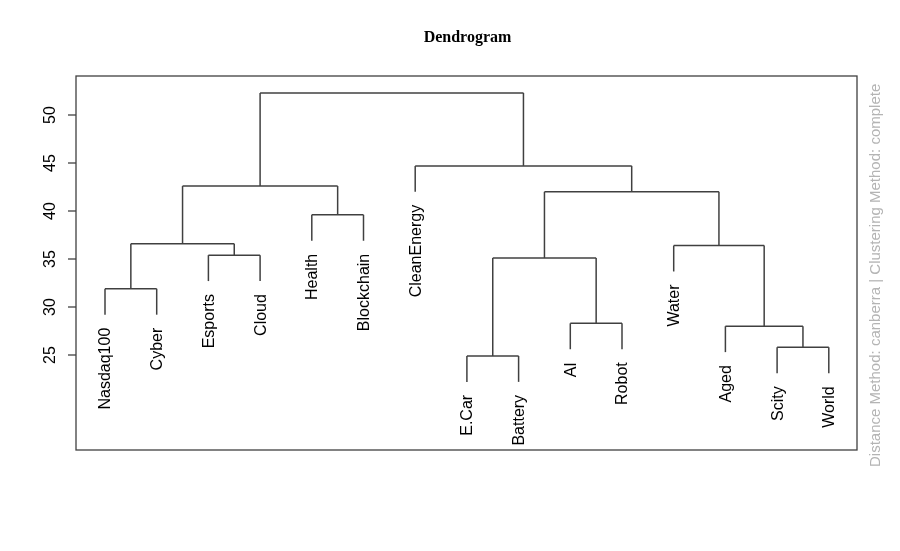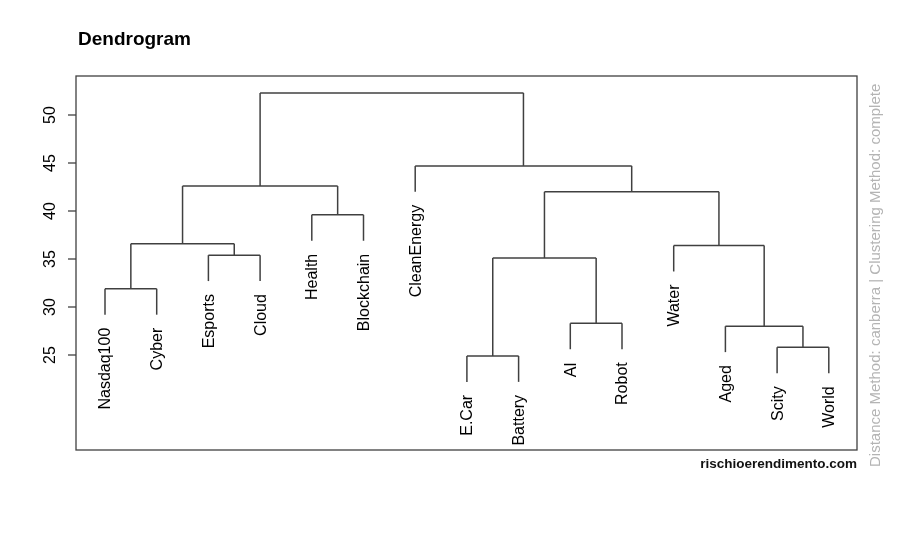--- a/index.html
+++ b/index.html
@@ -9,23 +9,25 @@
     height: 551px;
     background: #ffffff;
     overflow: hidden;
     font-family: "Liberation Sans", sans-serif;
   }
   .chart-title {
     position: absolute;
     left: 78px;
     top: 28px;
     width: 779px;
-    font-size: 19px;
+    text-align: center;
+    font-size: 16px;
     font-weight: bold;
     color: #000000;
+    font-family: Liberation Serif, serif;
   }
   svg.plot { position: absolute; left: 0; top: 0; }
   svg .tick-label, svg .leaf-label {
     font-family: "Liberation Sans", sans-serif;
     font-size: 16px;
     fill: #000000;
   }
   .watermark {
     position: absolute;
     top: 456px;
@@ -115,15 +117,14 @@
       <line x1="725.4000000000001" y1="326.2" x2="802.95" y2="326.2" stroke="#404040" stroke-width="1.5"></line>
       <line x1="725.4000000000001" y1="326.2" x2="725.4000000000001" y2="352.12" stroke="#404040" stroke-width="1.5"></line>
       <text x="725.4000000000001" y="365.12" text-anchor="end" dy="0.34em" transform="rotate(-90 725.4000000000001 365.12)" class="leaf-label">Aged</text>
       <line x1="802.95" y1="326.2" x2="802.95" y2="347.32" stroke="#404040" stroke-width="1.5"></line>
       <line x1="777.1" y1="347.32" x2="828.8000000000001" y2="347.32" stroke="#404040" stroke-width="1.5"></line>
       <line x1="777.1" y1="347.32" x2="777.1" y2="373.24" stroke="#404040" stroke-width="1.5"></line>
       <text x="777.1" y="386.24" text-anchor="end" dy="0.34em" transform="rotate(-90 777.1 386.24)" class="leaf-label">Scity</text>
       <line x1="828.8000000000001" y1="347.32" x2="828.8000000000001" y2="373.24" stroke="#404040" stroke-width="1.5"></line>
       <text x="828.8000000000001" y="386.24" text-anchor="end" dy="0.34em" transform="rotate(-90 828.8000000000001 386.24)" class="leaf-label">World</text>
     </svg>
-  <div class="watermark">rischioerendimento.com</div>
   <div class="side-note">Distance Method: canberra  |  Clustering Method: complete</div>
 </div>
 
 </body></html>

